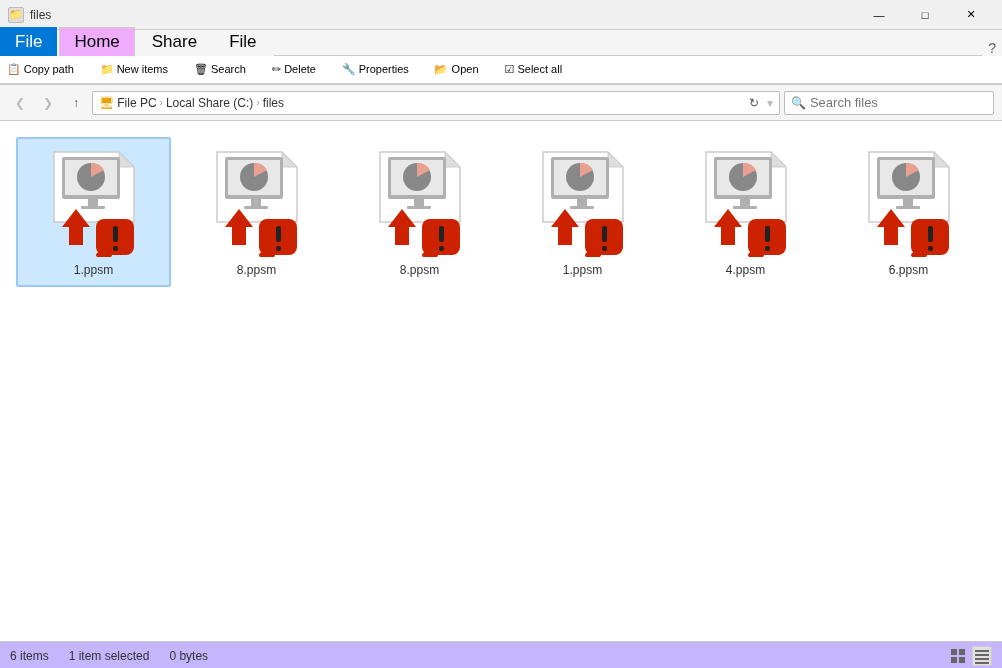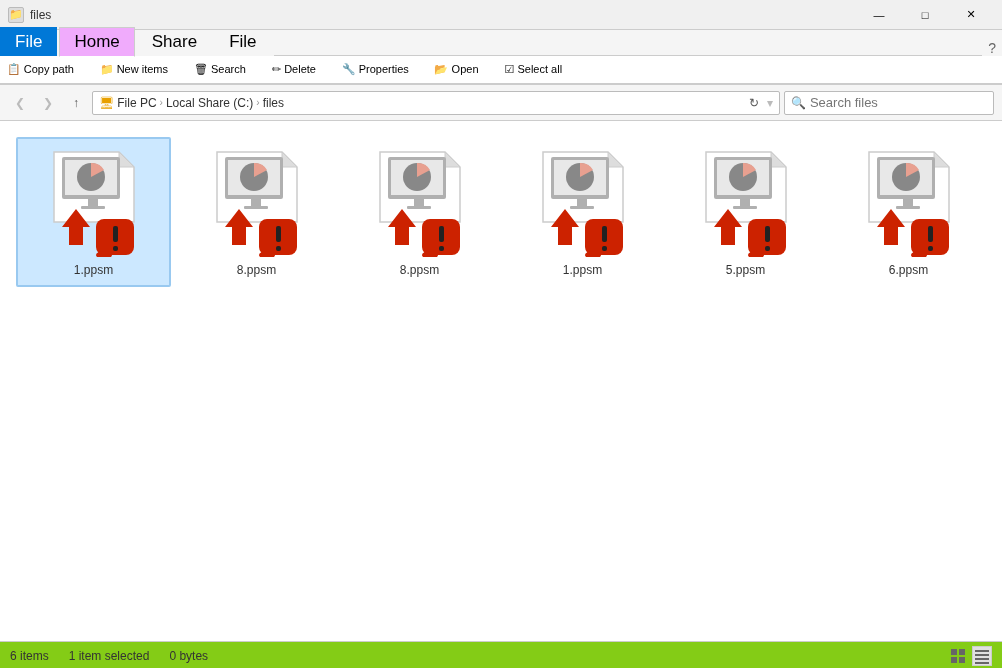--- a/index.html
+++ b/index.html
@@ -161,21 +161,21 @@
       height: 110px;
       position: relative;
       display: flex;
       align-items: center;
       justify-content: center;
     }
 
     
     .status-bar {
       height: 28px;
-      background: #84cc16;
+      background: #c4b5fd;
       border-top: 1px solid #ccc;
       display: flex;
       align-items: center;
       padding: 0 10px;
       font-size: 12px;
       color: #333;
       justify-content: space-between;
     }
     .status-left { display: flex; gap: 20px; }
     .status-right { display: flex; gap: 4px; }
@@ -388,21 +388,21 @@
 
       <rect x="62" y="72" width="38" height="36" rx="8" fill="#cc2200"></rect>
 
       <ellipse cx="70" cy="108" rx="8" ry="4" fill="#cc2200"></ellipse>
 
       <rect x="79" y="79" width="5" height="16" rx="2" fill="#222"></rect>
       <rect x="79" y="99" width="5" height="5" rx="2" fill="#222"></rect>
     </svg>
 
     </div>
-    <span class="file-label">5.ppsm</span>
+    <span class="file-label">4.ppsm</span>
   </div>
     <div class="file-item">
     <div class="ppsm-icon">
 
     <svg width="120" height="110" viewBox="0 0 120 110" xmlns="http://www.w3.org/2000/svg">
 
       <polygon points="20,5 85,5 100,20 100,75 20,75" fill="#fff" stroke="#ccc" stroke-width="1.5"></polygon>
       <polygon points="85,5 100,20 85,20" fill="#ddd" stroke="#ccc" stroke-width="1"></polygon>
 
       <rect x="28" y="10" width="58" height="42" rx="2" fill="#b0b0b0"></rect>

